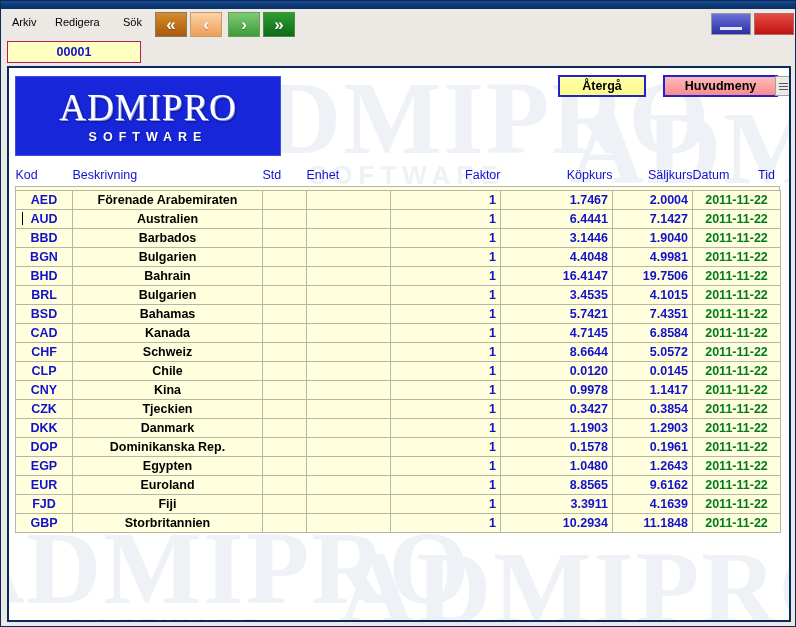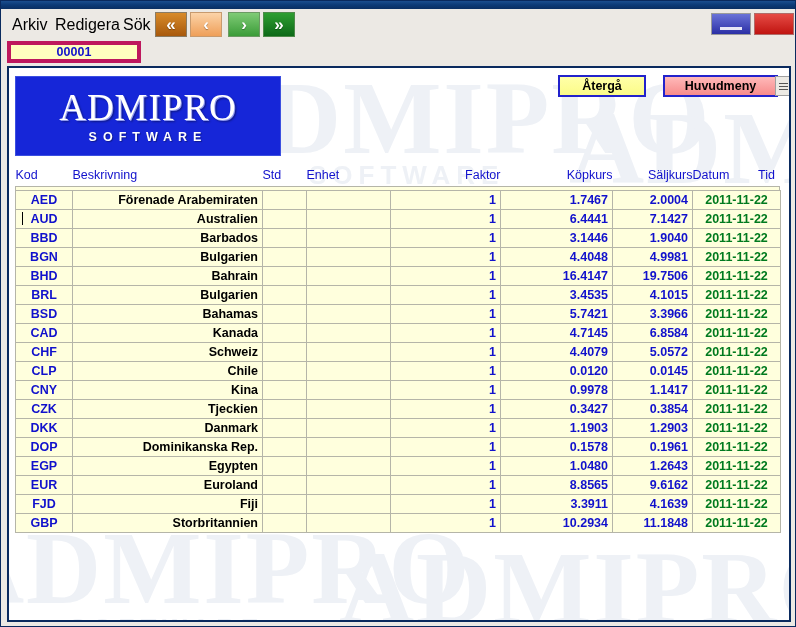--- a/index.html
+++ b/index.html
@@ -29,21 +29,21 @@
 
   
   #menubar {
     position: absolute; left: 1px; top: 8px;
     width: 793px; height: 30px;
     background: #ece9e4;
   }
   .menu-item {
     position: absolute;
     top: 7px;
-    font-size: 16px;
+    font-size: 11px;
     color: #000000;
     cursor: default;
   }
   #menu-arkiv { left: 10px; }
   #menu-redigera { left: 53px; }
   #menu-sok { left: 121px; }
 
   .nav-btn {
     position: absolute;
     top: 3px;
@@ -91,21 +91,21 @@
 
   
   #infobar {
     position: absolute; left: 6px; top: 40px;
     width: 784px; height: 22px;
     box-sizing: border-box;
     display: flex;
   }
   .info-cell {
     background: #ffffbf;
-    border: 4px solid #be185d;
+    border: 1px solid #be185d;
     box-sizing: border-box;
     color: #1111cc;
     font-size: 12.5px;
     font-weight: bold;
     display: flex; align-items: center; justify-content: center;
     height: 22px;
   }
   #info-record { width: 134px; }
   #info-title  { width: 516px; margin-left: 3px; }
   #info-datetime { width: 126px; margin-left: 3px; }
@@ -228,21 +228,21 @@
     height: 18px;
     font-size: 12.5px;
     font-weight: bold;
     background: #ffffdd;
     border: 1px solid #b5b5a8;
     padding: 0 4px;
     white-space: nowrap;
     overflow: hidden;
   }
   td.c-kod { color:#1111cc; text-align:center; }
-  td.c-desc { color:#000000; font-weight:normal; text-align:right; }
+  td.c-desc { color:#000000; font-weight:normal; text-align:center; }
   td.c-std, td.c-enhet { }
   td.c-faktor, td.c-kop, td.c-salj { color:#1111cc; text-align:right; }
   td.c-datum { color:#007a1e; text-align:center; }
   td.c-tid { color:#1111cc; text-align:center; }
 
   tr.selected td.c-kod {
     background: #ffffaa;
     border: 1px solid #7a7a6a;
     position: relative;
   }
@@ -409,42 +409,42 @@
               <td class="c-datum" style="width: 80px;">2011-11-22</td>
               <td class="c-tid" style="width: 52px;">10:59</td>
             </tr>
             <tr>
               <td class="c-kod">BSD</td>
               <td class="c-desc">Bahamas</td>
               <td class="c-std"></td>
               <td class="c-enhet"></td>
               <td class="c-faktor">1</td>
               <td class="c-kop">5.7421</td>
-              <td class="c-salj">3.3966</td>
+              <td class="c-salj">7.4351</td>
               <td class="c-datum" style="width: 80px;">2011-11-22</td>
               <td class="c-tid" style="width: 52px;">10:59</td>
             </tr>
             <tr>
               <td class="c-kod">CAD</td>
               <td class="c-desc">Kanada</td>
               <td class="c-std"></td>
               <td class="c-enhet"></td>
               <td class="c-faktor">1</td>
               <td class="c-kop">4.7145</td>
               <td class="c-salj">6.8584</td>
               <td class="c-datum" style="width: 80px;">2011-11-22</td>
               <td class="c-tid" style="width: 52px;">10:59</td>
             </tr>
             <tr>
               <td class="c-kod">CHF</td>
               <td class="c-desc">Schweiz</td>
               <td class="c-std"></td>
               <td class="c-enhet"></td>
               <td class="c-faktor">1</td>
-              <td class="c-kop">4.4079</td>
+              <td class="c-kop">8.6644</td>
               <td class="c-salj">5.0572</td>
               <td class="c-datum" style="width: 80px;">2011-11-22</td>
               <td class="c-tid" style="width: 52px;">10:59</td>
             </tr>
             <tr>
               <td class="c-kod">CLP</td>
               <td class="c-desc">Chile</td>
               <td class="c-std"></td>
               <td class="c-enhet"></td>
               <td class="c-faktor">1</td>

